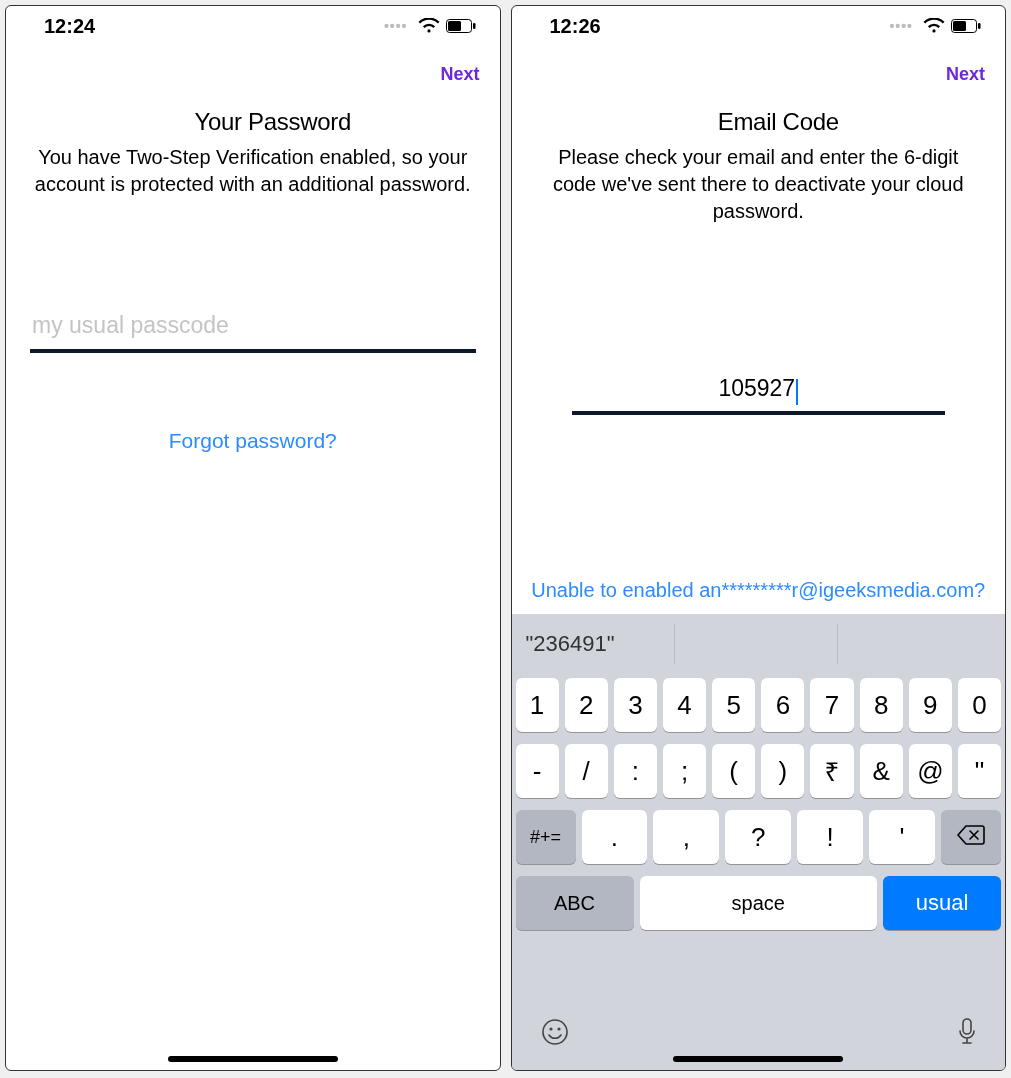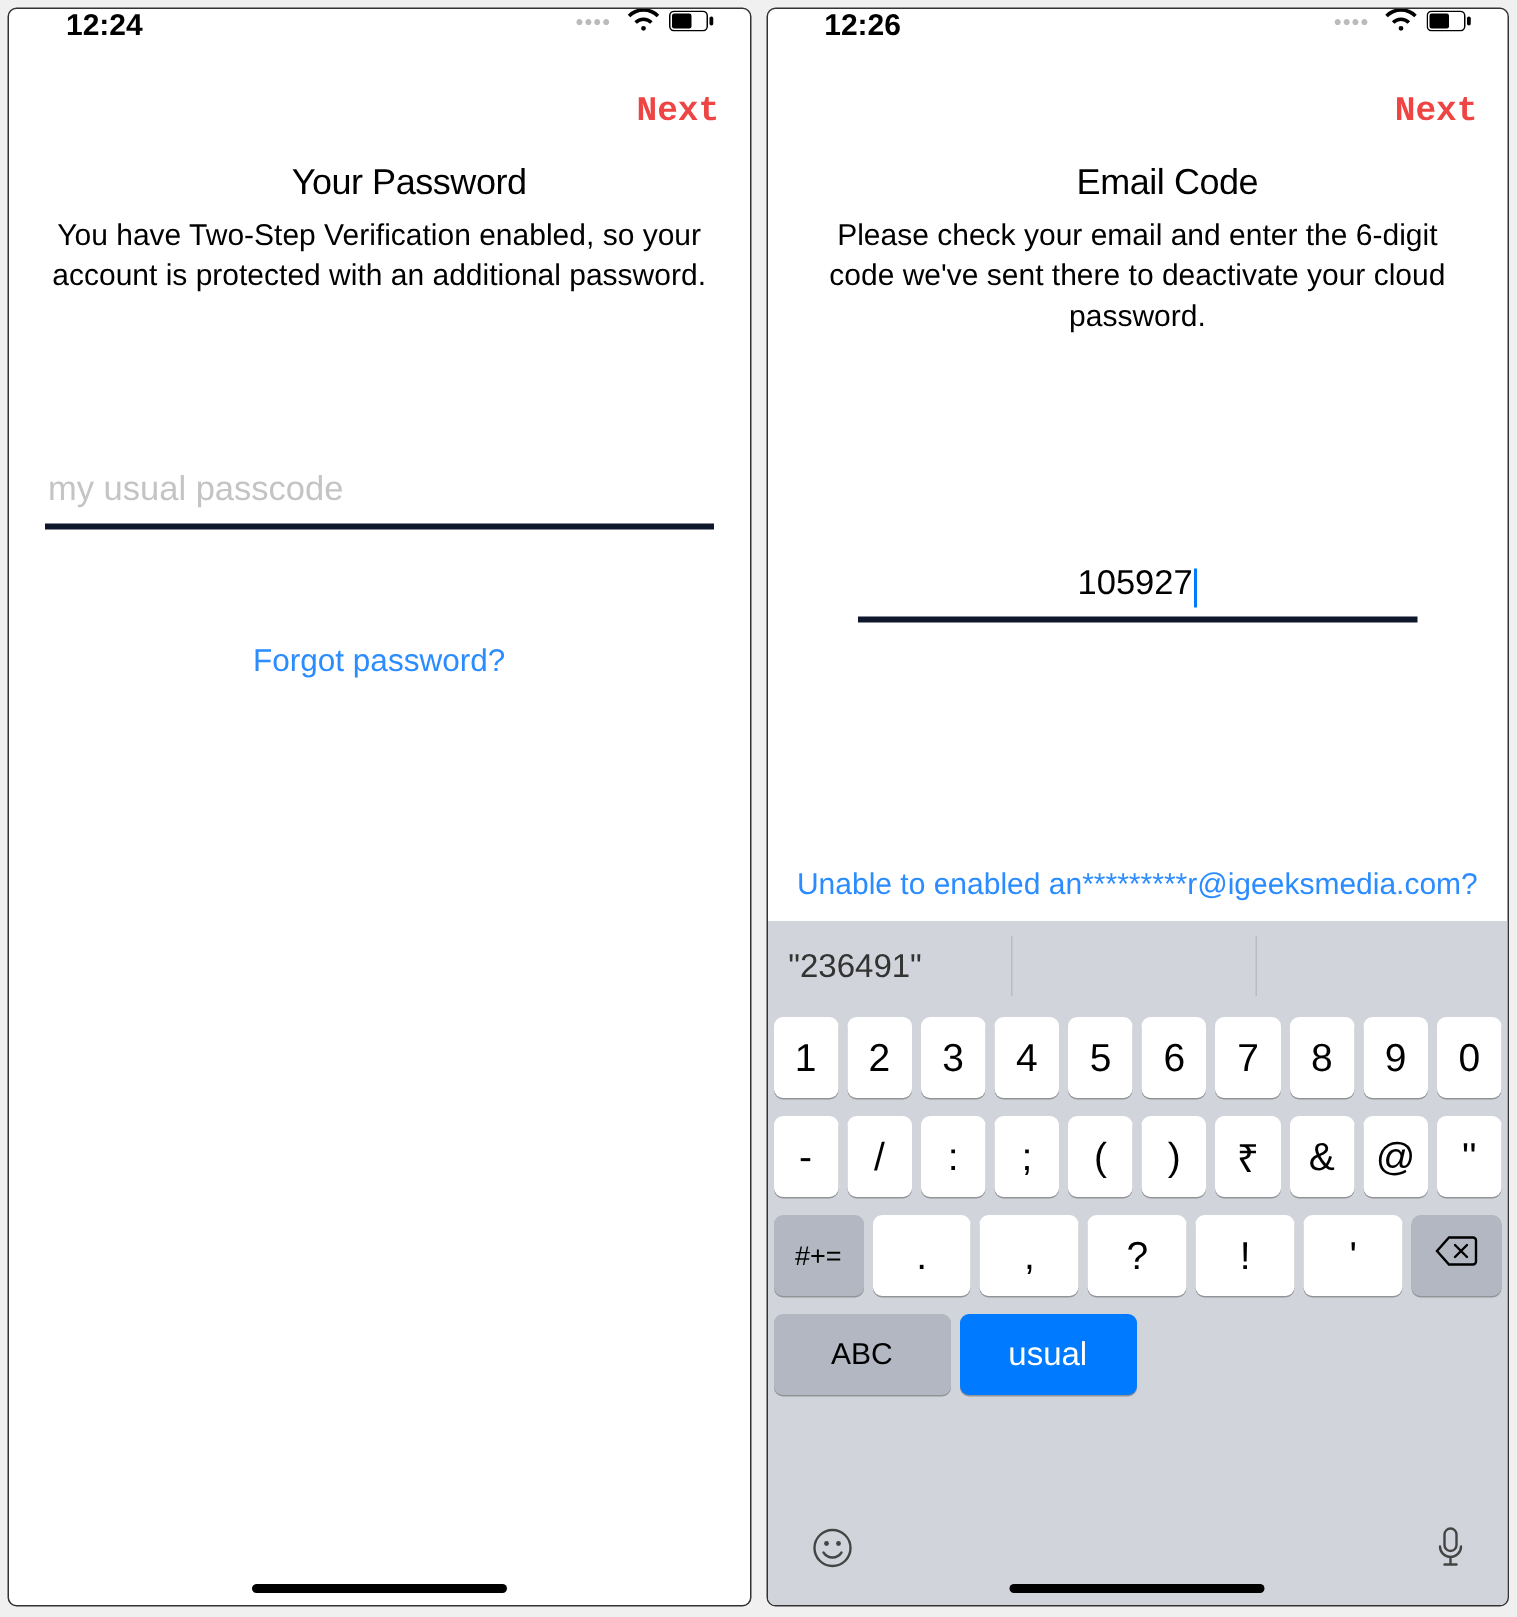--- a/index.html
+++ b/index.html
@@ -19,44 +19,43 @@
     border: 1px solid #333;
     border-radius: 6px;
     position: relative;
     overflow: hidden;
     display: flex;
     flex-direction: column;
   }
   .status-bar {
     height: 40px;
     display: flex;
-    align-items: flex-start;
+    align-items: center;
     justify-content: space-between;
     padding: 0 24px;
     font-size: 20px;
     font-weight: 600;
     gap: 40px;
   }
   .status-left { padding-left: 14px; }
   .status-right { display: flex; align-items: center; gap: 6px; }
   .dots { color: #bbb; letter-spacing: 1px; font-size: 14px; margin-right: 4px; }
   .wifi-icon svg, .battery-icon svg { display: block; }
   .nav-bar {
     height: 56px;
     display: flex;
     align-items: center;
     justify-content: flex-end;
     padding: 0 20px;
   }
   .next-btn {
-    color: #ef4444;
-    font-size: 23px;
+    color: #6d28d9;
+    font-size: 18px;
     font-weight: 600;
     cursor: pointer;
-    font-family: Liberation Mono, monospace;
   }
   .title {
     font-size: 24px;
     font-weight: 400;
     text-align: center;
     margin-top: 6px;
     letter-spacing: -0.3px;
     margin-left: 40px;
   }
   .subtitle {
@@ -299,20 +298,21 @@
             <svg class="backspace-svg" viewBox="0 0 30 22">
                 <path d="M10 2h16a2 2 0 012 2v14a2 2 0 01-2 2H10l-8-9 8-9z" fill="none" stroke="#000" stroke-width="1.6"></path>
                 <path d="M14 7l8 8M22 7l-8 8" stroke="#000" stroke-width="1.6" stroke-linecap="round"></path>
               </svg>
           </span>
         </div>
       </div>
     </div>
     <div class="kb-row4">
       <div class="key gray abc">ABC</div>
+      <div class="key space">space</div>
       <div class="key blue done">usual</div>
     </div>
     <div class="kb-bottom">
       <span>
         <svg width="30" height="30" viewBox="0 0 30 30">
             <circle cx="15" cy="15" r="12" fill="none" stroke="#444" stroke-width="1.6"></circle>
             <circle cx="11" cy="12" r="1.6" fill="#444"></circle>
             <circle cx="19" cy="12" r="1.6" fill="#444"></circle>
             <path d="M9 18c1.5 2.3 4 3.3 6 3.3s4.5-1 6-3.3" fill="none" stroke="#444" stroke-width="1.6" stroke-linecap="round"></path>
           </svg>

